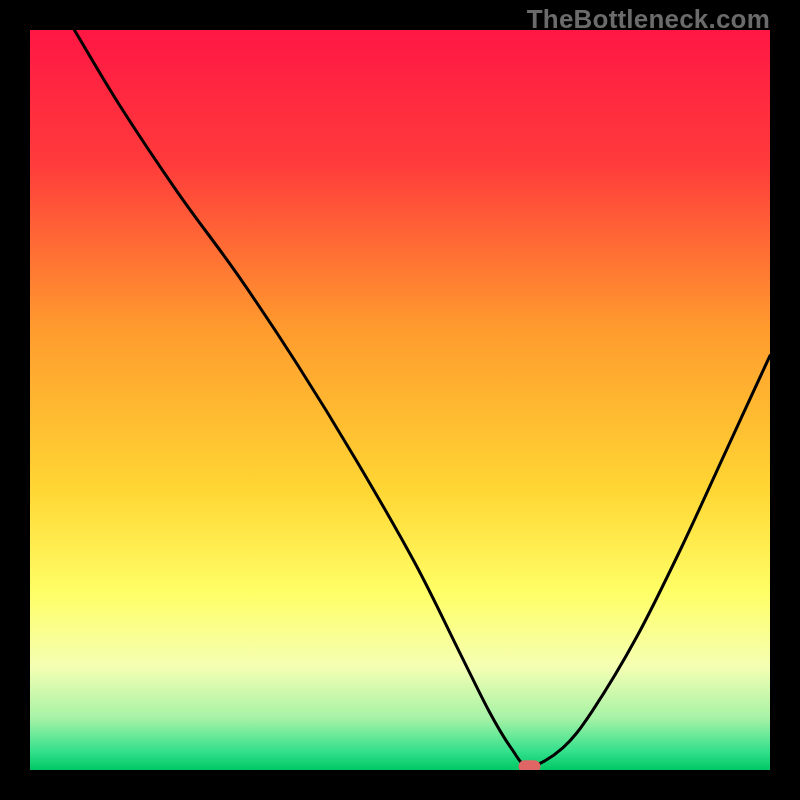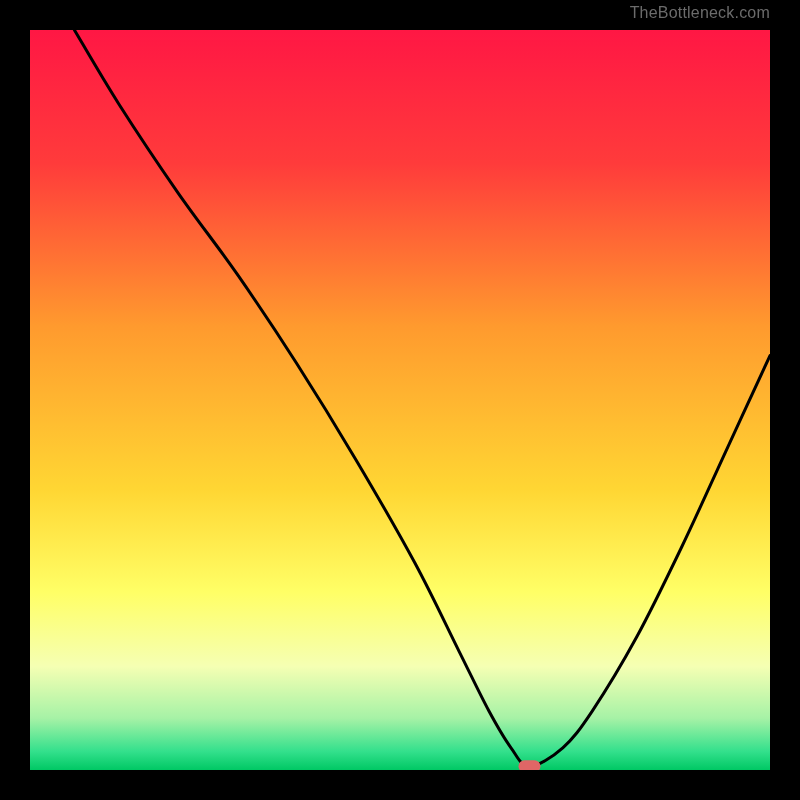--- a/index.html
+++ b/index.html
@@ -23,22 +23,22 @@
     left: 30px;
     top: 30px;
     width: 740px;
     height: 740px;
   }
   .watermark {
     position: absolute;
     top: 4px;
     right: 30px;
     font-family: Arial, Helvetica, sans-serif;
-    font-size: 16px;
-    font-weight: normal;
+    font-size: 26px;
+    font-weight: bold;
     color: #6b6b6b;
     letter-spacing: 0.2px;
   }
 </style>
 </head>
 <body>
 
 <div class="frame">
 
   <div class="watermark">TheBottleneck.com</div>

